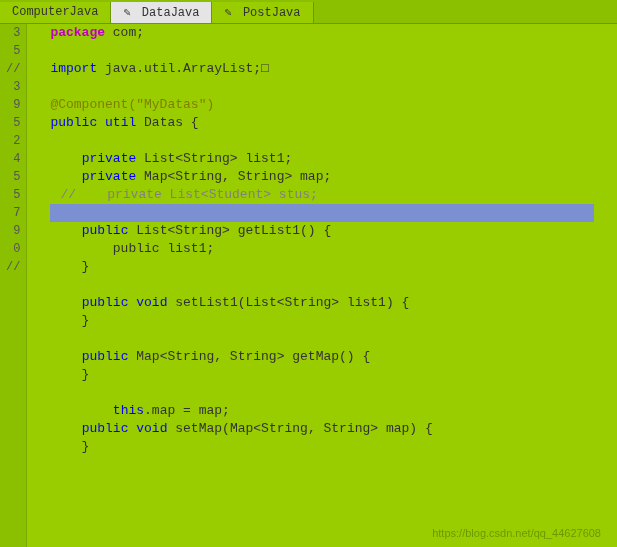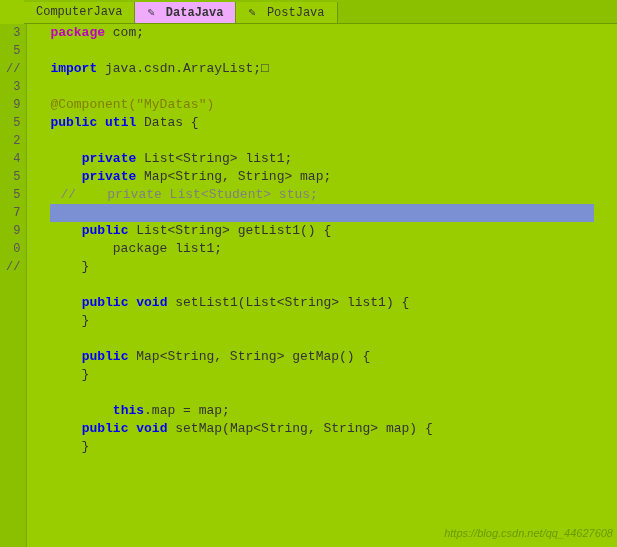--- a/index.html
+++ b/index.html
@@ -15,35 +15,34 @@
       overflow: hidden;
       width: 617px;
       height: 547px;
     }
 
     .tabs {
       display: flex;
       background: #8bc000;
       padding: 2px 0 0 0;
       border-bottom: 1px solid #6a9a00;
-      margin-left: 24px;
     }
 
     .tab {
       padding: 3px 12px;
       font-size: 12px;
       color: #333;
       cursor: pointer;
       border-right: 1px solid #6a9a00;
       background: #9acd00;
     }
 
     .tab.active {
-      background: #f0abfc;
-      font-weight: bold;
+      background: #e5e5e5;
+      font-weight: normal;
       text-align: center;
     }
 
     .tab-icon {
       margin-right: 4px;
     }
 
     .code-area {
       display: flex;
       background: #9acd00;
@@ -76,39 +75,38 @@
       color: #333;
       font-size: 13px;
     }
 
     .code-line.highlighted {
       background: #7b90d2;
       color: #eee;
     }
 
     .kw { color: #c000c0; font-weight: bold; }
-    .kw2 { color: #0000ff; font-weight: bold; }
+    .kw2 { color: #0000ff; font-weight: normal; }
     .ann { color: #808000; }
     .comment { color: #808080; margin-left: 10px; }
     .plain { color: #333; }
 
     .line-num-row {
       line-height: 18px;
       font-size: 12px;
       color: #555;
     }
 
     .watermark {
       position: absolute;
       bottom: 8px;
-      right: 4px;
+      right: 16px;
       color: #6a9a00;
       font-size: 11px;
       font-family: Arial, sans-serif;
-      font-style: italic;
     }
   </style>
 </head>
 <body>
 
 <div class="tabs">
   <div class="tab">
     <span>ComputerJava</span>
   </div>
   <div class="tab active">
@@ -150,31 +148,31 @@
       <div class="line-num-row">9</div>
       <div class="line-num-row">0</div>
       <div class="line-num-row"></div>
       <div class="line-num-row"></div>
       <div class="line-num-row">//</div>
     </div>
   <div class="code-content" id="code-content">
       <div class="code-line"></div>
       <div class="code-line"><span class="kw">package</span><span class="plain"> com;</span></div>
       <div class="code-line">&nbsp;</div>
-      <div class="code-line"><span class="kw2">import</span><span class="plain"> java.csdn.ArrayList;□</span></div>
+      <div class="code-line"><span class="kw2">import</span><span class="plain"> java.util.ArrayList;□</span></div>
       <div class="code-line">&nbsp;</div>
       <div class="code-line"><span class="ann">@Component("MyDatas")</span></div>
       <div class="code-line"><span class="kw2">public</span><span class="plain"> </span><span class="kw2">util</span><span class="plain"> Datas {</span></div>
       <div class="code-line">&nbsp;</div>
       <div class="code-line"><span class="plain">    </span><span class="kw2">private</span><span class="plain"> List&lt;String&gt; list1;</span></div>
       <div class="code-line"><span class="plain">    </span><span class="kw2">private</span><span class="plain"> Map&lt;String, String&gt; map;</span></div>
       <div class="code-line"><span class="comment">//    private List&lt;Student&gt; stus;</span></div>
       <div class="code-line highlighted">&nbsp;</div>
       <div class="code-line"><span class="plain">    </span><span class="kw2">public</span><span class="plain"> List&lt;String&gt; getList1() {</span></div>
-      <div class="code-line"><span class="plain">        package list1;</span></div>
+      <div class="code-line"><span class="plain">        public list1;</span></div>
       <div class="code-line"><span class="plain">    }</span></div>
       <div class="code-line">&nbsp;</div>
       <div class="code-line"><span class="plain">    </span><span class="kw2">public</span><span class="plain"> </span><span class="kw2">void</span><span class="plain"> setList1(List&lt;String&gt; list1) {</span></div>
       <div class="code-line"><span class="plain">    }</span></div>
       <div class="code-line">&nbsp;</div>
       <div class="code-line"><span class="plain">    </span><span class="kw2">public</span><span class="plain"> Map&lt;String, String&gt; getMap() {</span></div>
       <div class="code-line"><span class="plain">    }</span></div>
       <div class="code-line">&nbsp;</div>
       <div class="code-line"><span class="plain">        </span><span class="kw2">this</span><span class="plain">.map = map;</span></div>
       <div class="code-line"><span class="plain">    </span><span class="kw2">public</span><span class="plain"> </span><span class="kw2">void</span><span class="plain"> setMap(Map&lt;String, String&gt; map) {</span></div>

